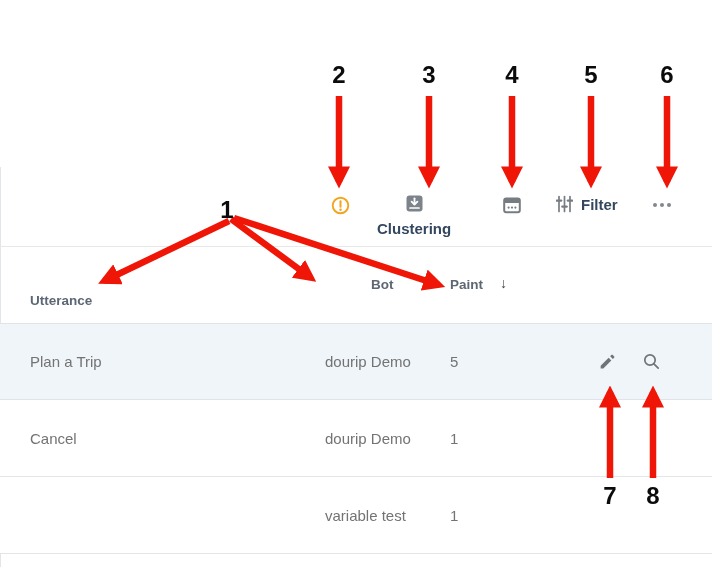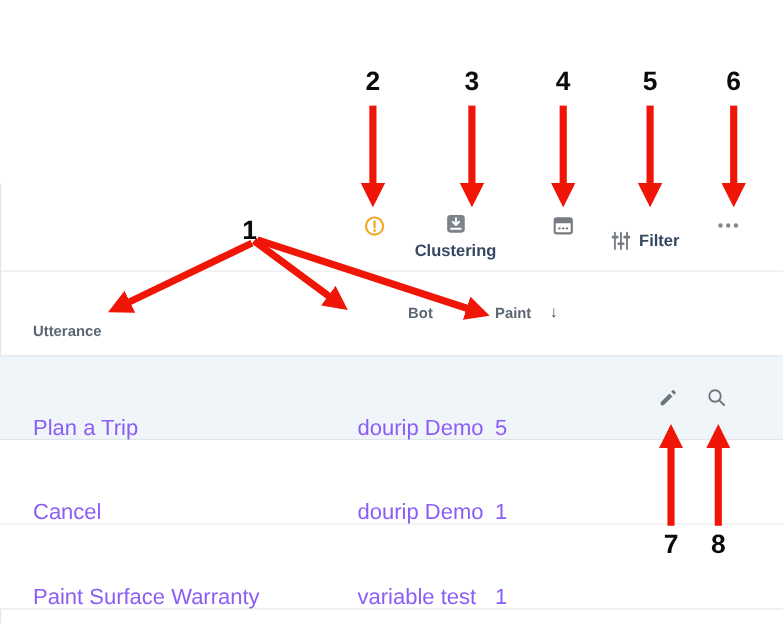--- a/index.html
+++ b/index.html
@@ -27,21 +27,21 @@
 
   
   .thead-cell{ position:absolute; top:277px; font-size:13.5px; font-weight:700; color:#5c6773; }
   .sort-icon{ position:absolute; left:500px; top:275px; font-size:14px; font-weight:700; color:#3f474f; }
 
   
   .row{ position:absolute; left:0; width:712px; height:77px; background:#fff; }
   .row.hl{ background:#f0f5f9; border-top:1px solid #e0e4e8; border-bottom:1px solid #e0e4e8; }
   .row.plain{ border-bottom:1px solid #e3e5e7; }
   .cell{ position:absolute; top:0; height:100%; display:flex; align-items:center;
-         font-size:20px; color:#8b5cf6; white-space:nowrap;margin-top:28px; }
+         font-size:15px; color:#737373; white-space:nowrap; }
   .c-utt{ left:30px; } .c-bot{ left:325px; } .c-cnt{ left:450px; }
   .row-action{ position:absolute; top:50%; transform:translateY(-50%);
                width:24px; height:24px; display:flex; align-items:center; justify-content:center; }
   .act-edit{ left:595px; } .act-search{ left:639px; }
 
   
   .overlay{ position:absolute; left:0; top:0; z-index:5; pointer-events:none; }
   .marker{
     position:absolute; z-index:6; width:26px; text-align:center;
     font-size:24px; font-weight:700; color:#0b0b0b; line-height:1; pointer-events:none;
@@ -75,21 +75,21 @@
   <button class="tool" style="left:503px; top:196px;">
     <svg width="18" height="18" viewBox="0 0 18 18">
       <rect x="1.2" y="2.4" width="15.6" height="13.8" rx="2" fill="none" stroke="#767c82" stroke-width="2"></rect>
       <path d="M1.2 4.4 a2 2 0 0 1 2-2 h11.6 a2 2 0 0 1 2 2 v2.6 H1.2 z" fill="#767c82"></path>
       <circle cx="5.6" cy="11.6" r="1.1" fill="#767c82"></circle>
       <circle cx="9" cy="11.6" r="1.1" fill="#767c82"></circle>
       <circle cx="12.4" cy="11.6" r="1.1" fill="#767c82"></circle>
     </svg>
   </button>
 
-  <button class="tool" style="left:556px; top:195px;margin-top:15px;">
+  <button class="tool" style="left:556px; top:195px;">
     <svg width="17" height="18" viewBox="0 0 17 18">
       <g stroke="#767c82" stroke-width="1.7" stroke-linecap="round">
         <line x1="3" y1="1.6" x2="3" y2="16.4"></line>
         <line x1="8.5" y1="1.6" x2="8.5" y2="16.4"></line>
         <line x1="14" y1="1.6" x2="14" y2="16.4"></line>
       </g>
       <g stroke="#767c82" stroke-width="2.4" stroke-linecap="round">
         <line x1="0.9" y1="5.6" x2="5.1" y2="5.6"></line>
         <line x1="6.4" y1="11.6" x2="10.6" y2="11.6"></line>
         <line x1="11.9" y1="5.6" x2="16.1" y2="5.6"></line>
@@ -133,21 +133,20 @@
     </button>
   </div>
 
   <div class="row plain" style="top:400px;">
     <span class="cell c-utt">Cancel</span>
     <span class="cell c-bot">dourip Demo</span>
     <span class="cell c-cnt">1</span>
   </div>
 
   <div class="row plain" style="top:477px;">
-    <span class="cell c-utt">Paint Surface Warranty</span>
     <span class="cell c-bot">variable test</span>
     <span class="cell c-cnt">1</span>
   </div>
 
   <svg class="overlay" width="712" height="567" viewBox="0 0 712 567">
     <defs>
       <marker id="ah" markerWidth="3.4" markerHeight="3.4" refX="2.4" refY="1.7" orient="auto">
         <polygon points="0,0 3.4,1.7 0,3.4" fill="#EF1507"></polygon>
       </marker>
     </defs>

